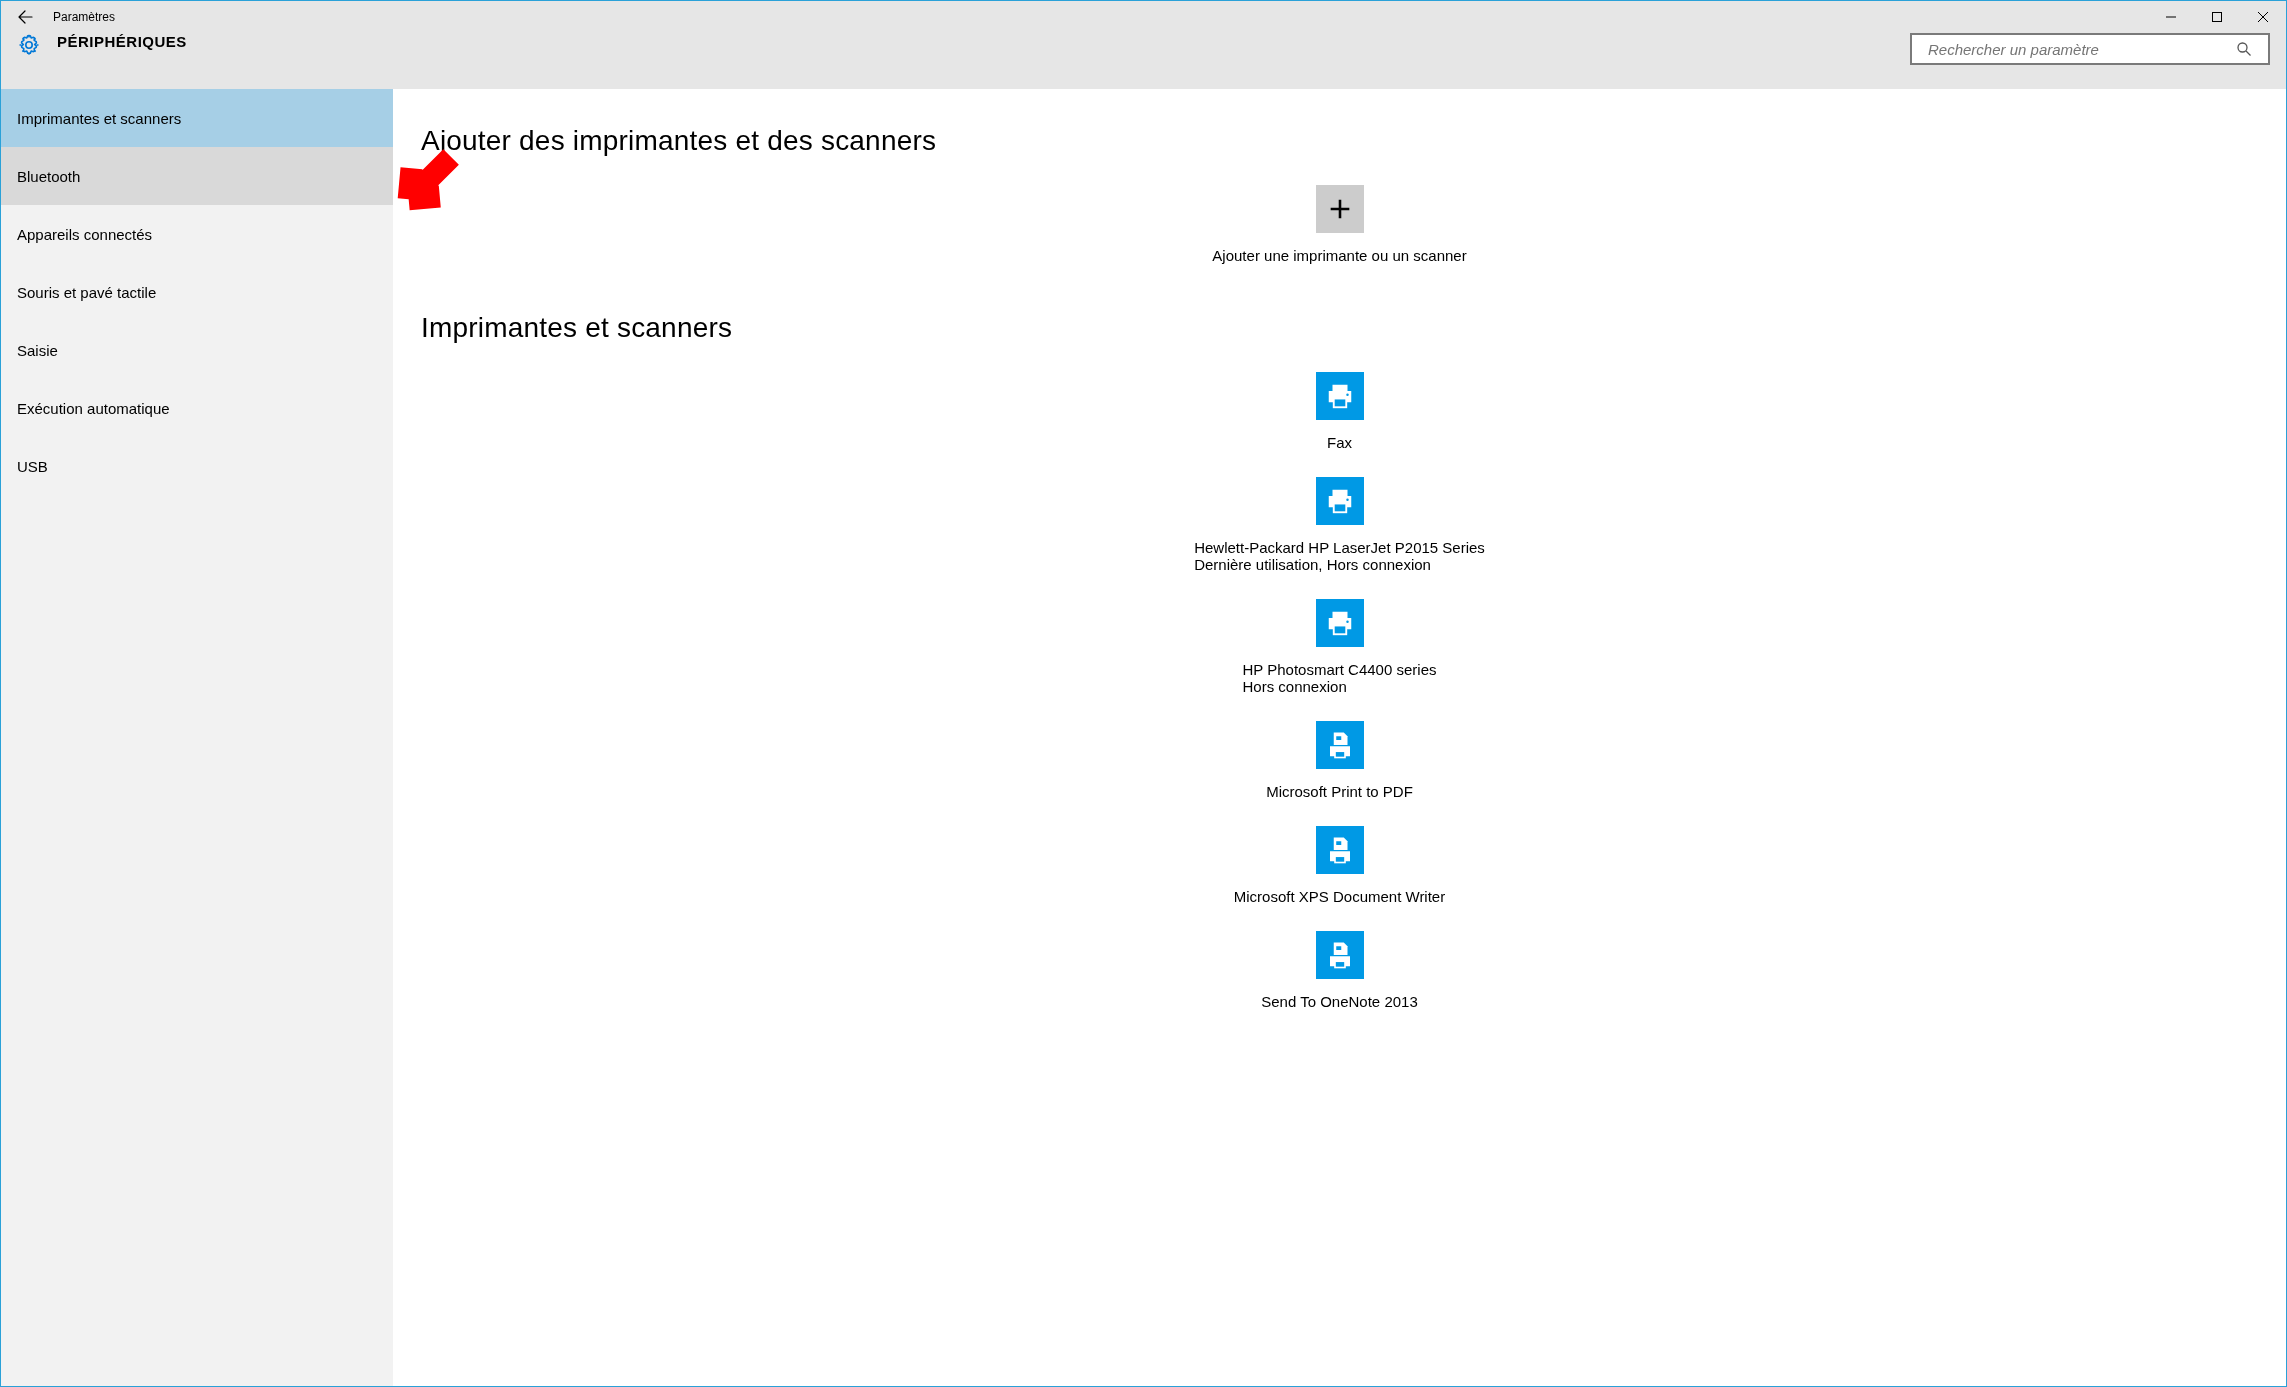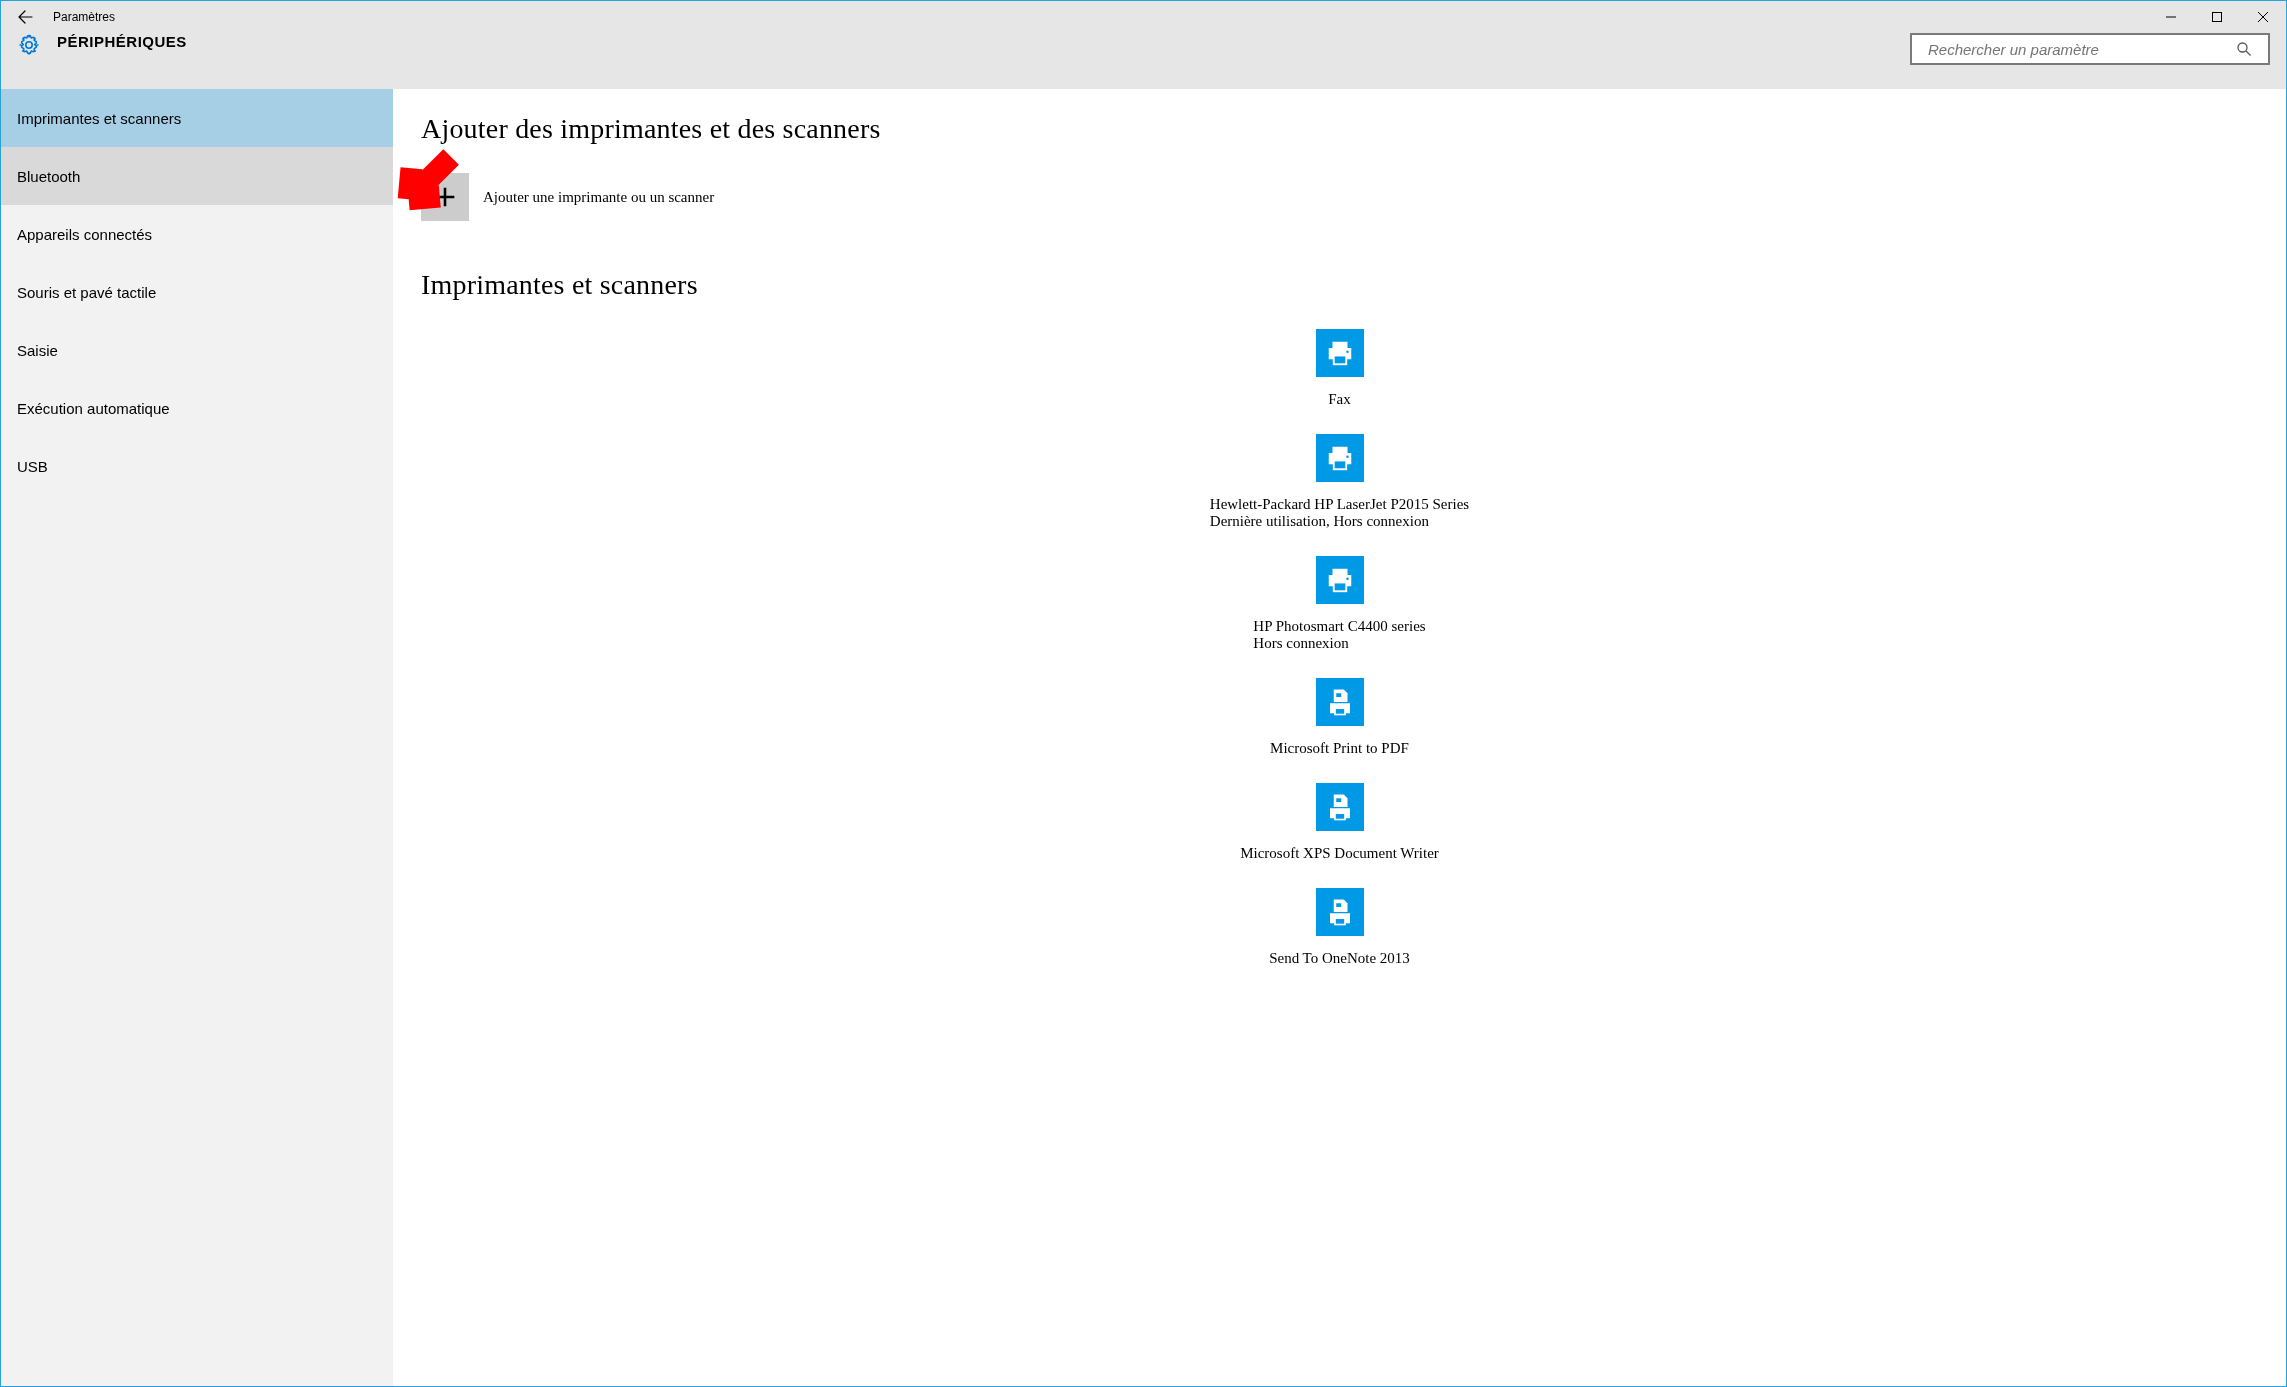--- a/index.html
+++ b/index.html
@@ -107,38 +107,38 @@
     align-items: center;
     padding: 0 16px;
     font-size: 15px;
     cursor: default;
   }
   .navitem.selected { background: #a6cfe6; }
   .navitem.hovered { background: #d9d9d9; }
   .content {
     flex: 1;
     background: #fff;
-    padding: 0 28px;
+    padding: 12px 28px;
     position: relative;
     overflow: hidden;
-    font-family: Liberation Serif, serif;
   }
   .section-title {
     font-size: 28px;
     font-weight: 300;
     color: #000;
     margin-top: 24px;
     margin-bottom: 28px;
     letter-spacing: 0.2px;
   }
   .addrow {
     display: flex;
     align-items: center;
     gap: 14px;
     margin-bottom: 48px;
+    flex-direction: column;
   }
   .addbtn {
     width: 48px;
     height: 48px;
     background: #ccc;
     display: flex;
     align-items: center;
     justify-content: center;
   }
   .addbtn svg { width: 28px; height: 28px; color: #000; }

